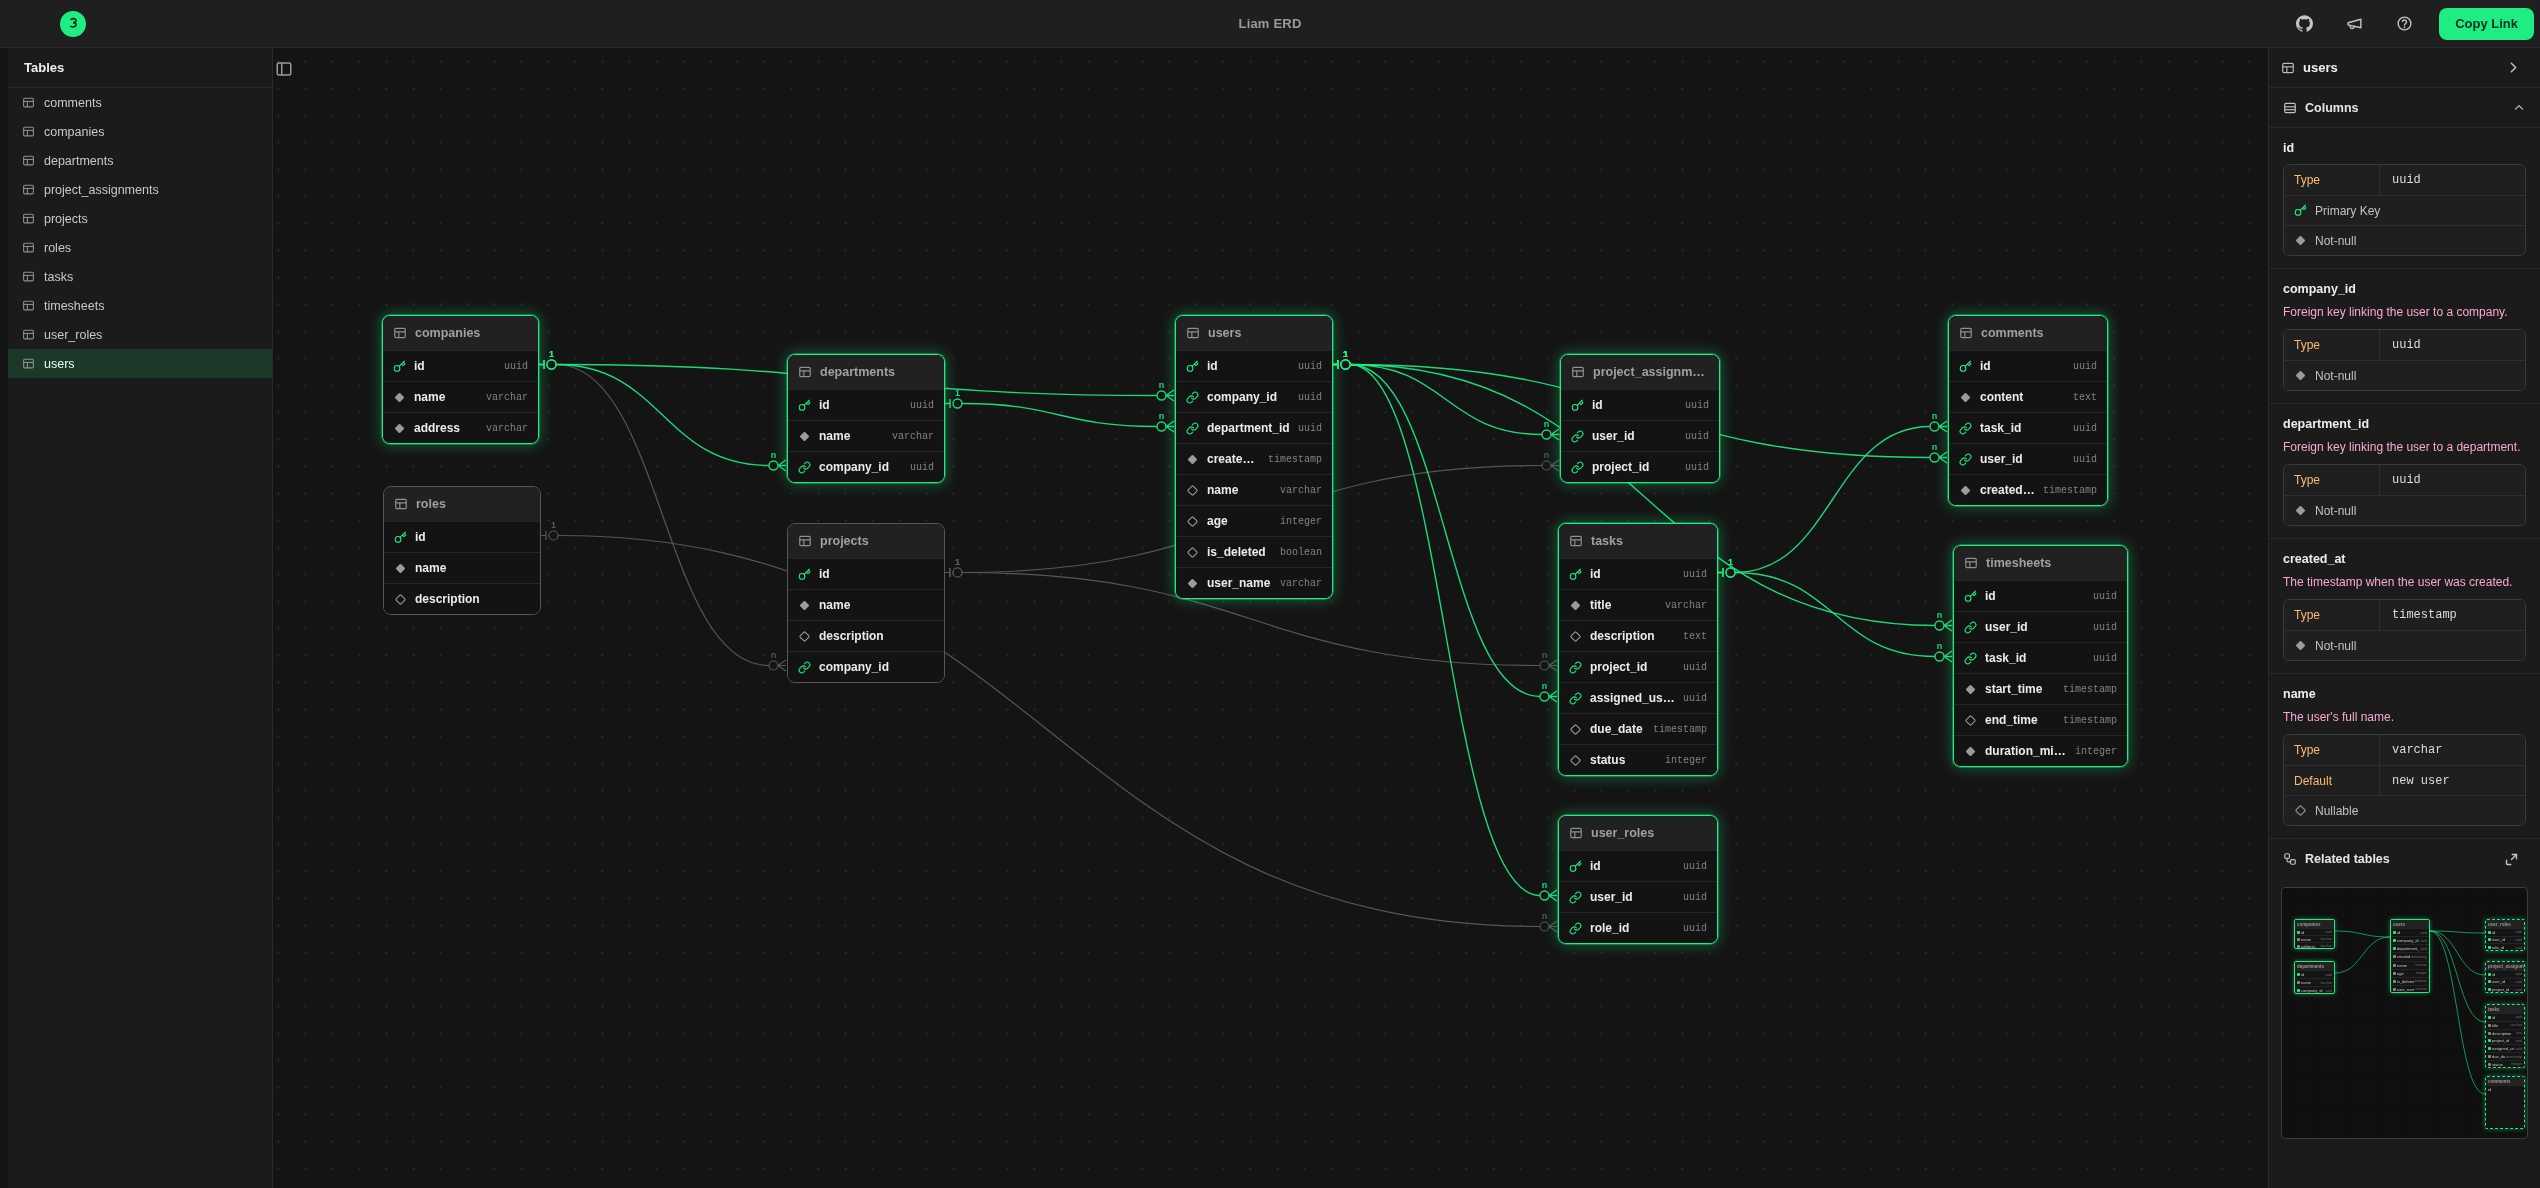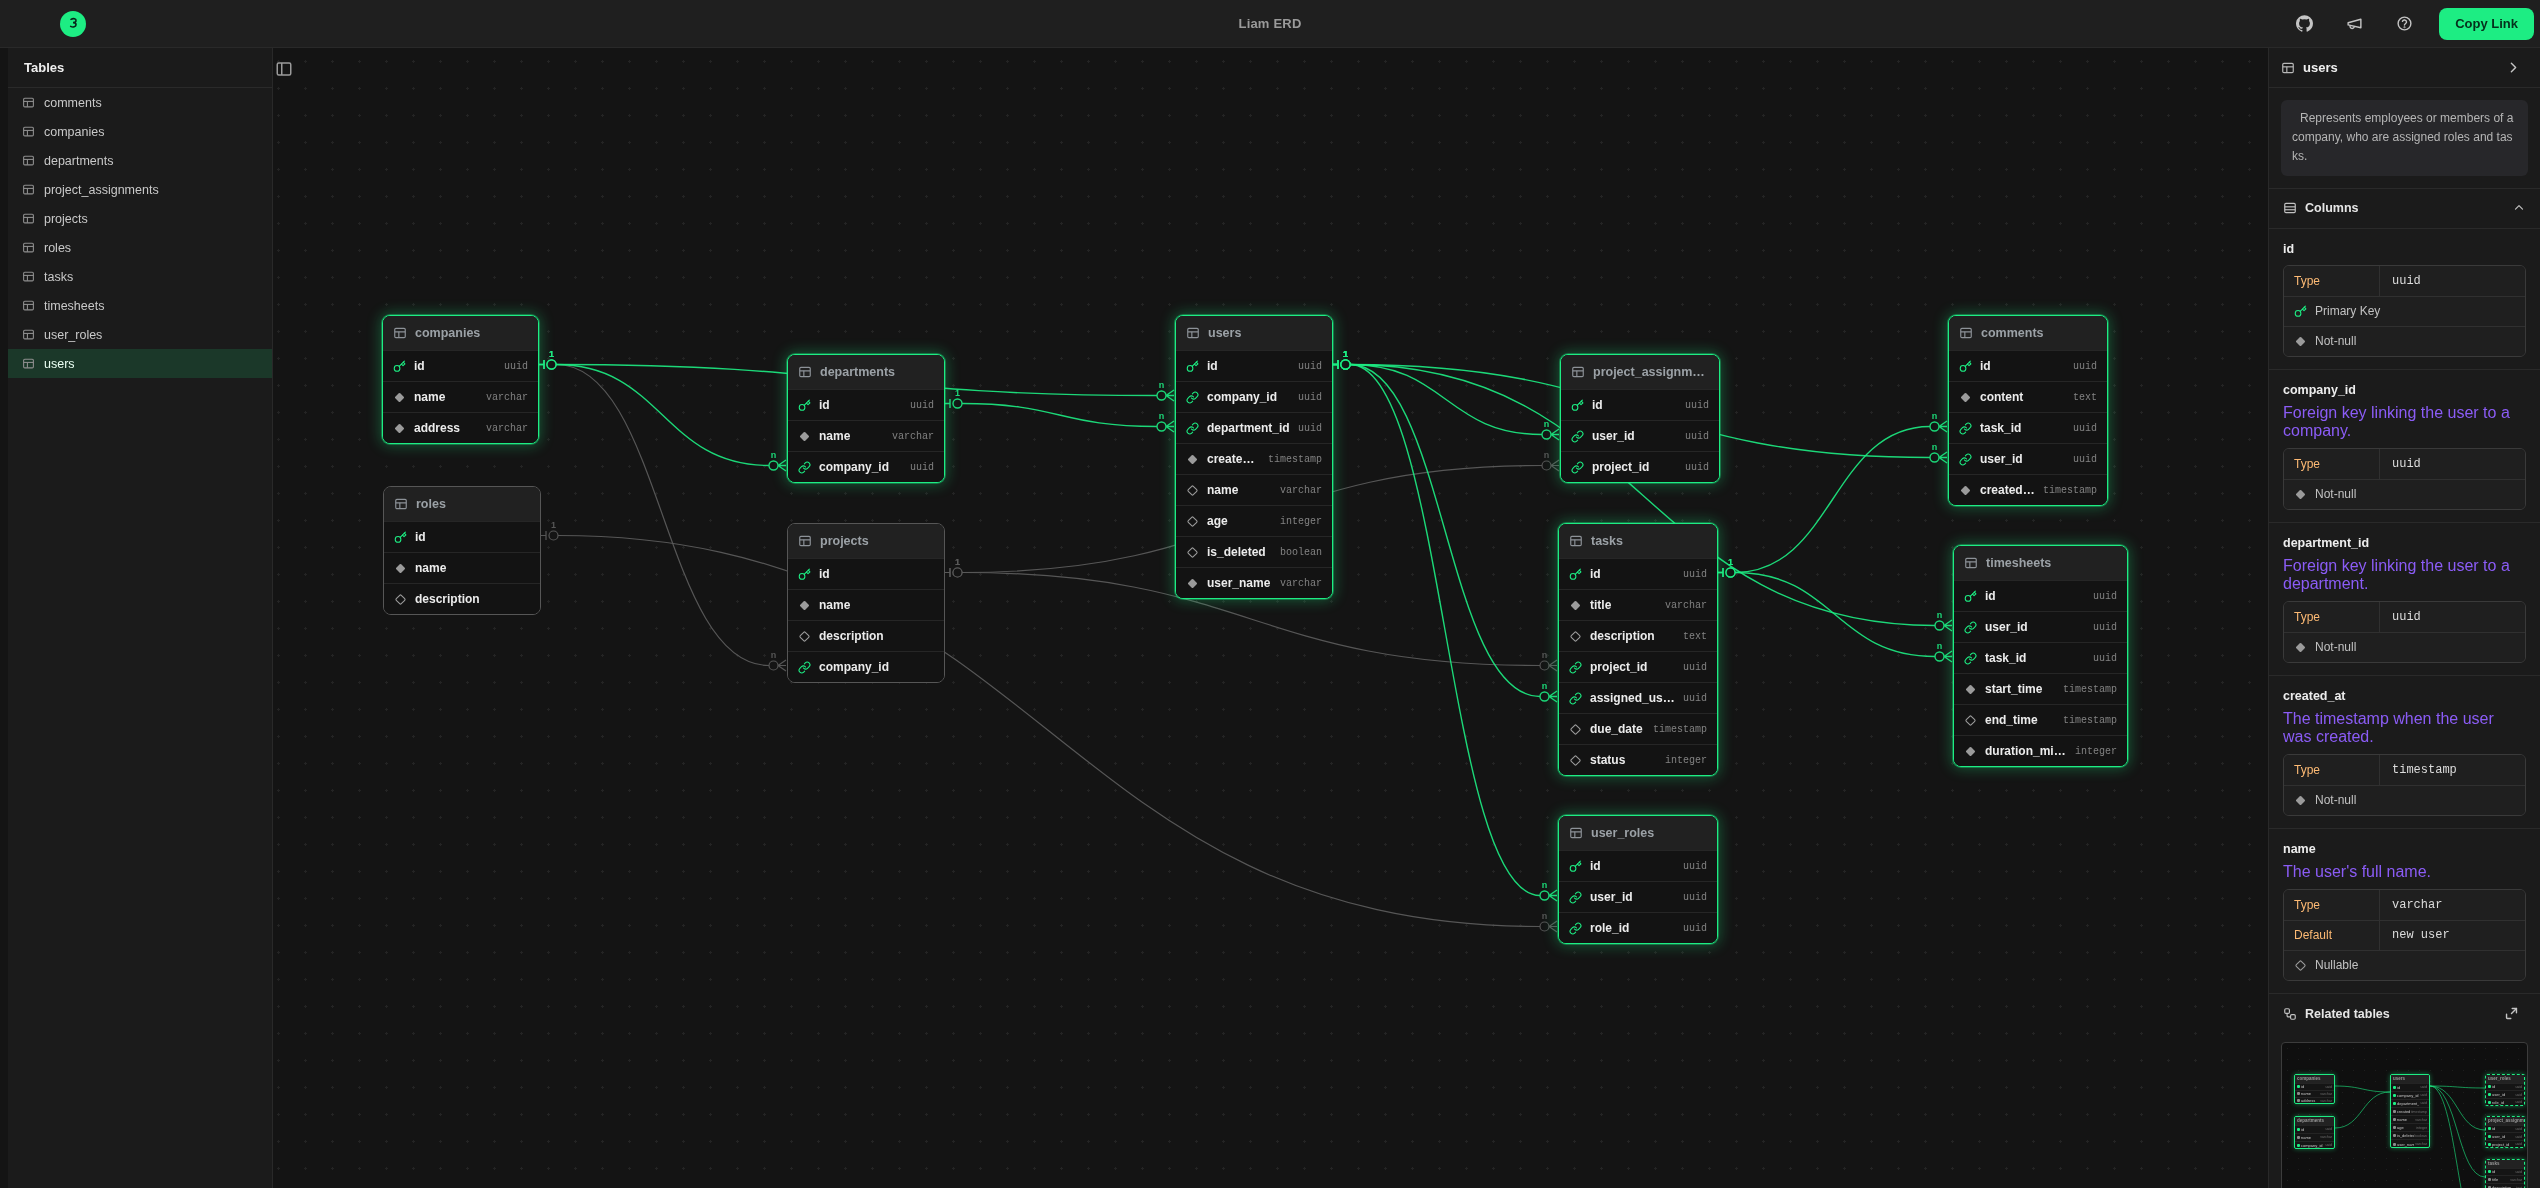--- a/index.html
+++ b/index.html
@@ -73,21 +73,21 @@
   .detail-desc-wrap { padding:12px 12px; border-bottom:1px solid #2a2a2a; }
   .detail-desc { background:#27272a; border-radius:6px; padding:9px 11px; font-size:12px;
     line-height:1.6; color:#b5b5b5; word-break:break-all; text-indent:8px; }
   .section-h { height:40px; display:flex; align-items:center; gap:8px; padding:0 14px;
     border-bottom:1px solid #2a2a2a; }
   .section-h .ic { display:flex; color:#c2c2c2; }
   .section-h .ic svg { width:14px; height:14px; }
   .section-title { flex:1; font-size:12.5px; font-weight:700; color:#e6e6e6; }
   .col-block { padding:12px 14px; border-bottom:1px solid #2a2a2a; }
   .col-name { font-size:12.5px; font-weight:700; color:#ededed; line-height:16px; }
-  .col-desc { margin-top:6px; font-size:16px; color:#8b5cf6; line-height:18px; }
+  .col-desc { margin-top:6px; font-size:12px; color:#f9a8d4; line-height:18px; }
   .attr-table { margin-top:8px; border:1px solid #3a3a3a; border-radius:6px; overflow:hidden; }
   .attr-row { display:flex; align-items:stretch; min-height:30px; border-top:1px solid #303030;
     background:#1f1f1f; font-size:12px; }
   .attr-row:first-child { border-top:none; }
   .attr-key { width:96px; padding:0 10px; display:flex; align-items:center; color:#fdba74;
     border-right:1px solid #303030; }
   .attr-val { padding:0 12px; display:flex; align-items:center;
     font-family:"Liberation Mono", monospace; color:#dcdcdc; }
   .attr-flag { display:flex; align-items:center; gap:8px; padding:0 10px; color:#c2c2c2; }
   .flag-ic { display:flex; }
@@ -981,23 +981,20 @@
             <path d="M10 10v10"></path>
           </svg>
       </span>
       <span class="detail-table-name">users</span>
       <button class="icon-btn">
         <svg viewBox="0 0 24 24" fill="none" stroke="currentColor" stroke-width="2" stroke-linecap="round" stroke-linejoin="round">
             <polyline points="9 6 15 12 9 18"></polyline>
           </svg>
       </button>
     </div>
-    <div class="detail-desc-wrap">
-      <div class="detail-desc">Represents employees or members of a company, who are assigned roles and tasks.</div>
-    </div>
     <div class="section-h">
       <span class="ic">
         <svg viewBox="0 0 24 24" fill="none" stroke="currentColor" stroke-width="2">
             <rect x="3" y="4" width="18" height="16" rx="2"></rect>
             <path d="M3 10h18"></path>
             <path d="M3 15h18"></path>
           </svg>
       </span>
       <span class="section-title">Columns</span>
       <span class="ic">

